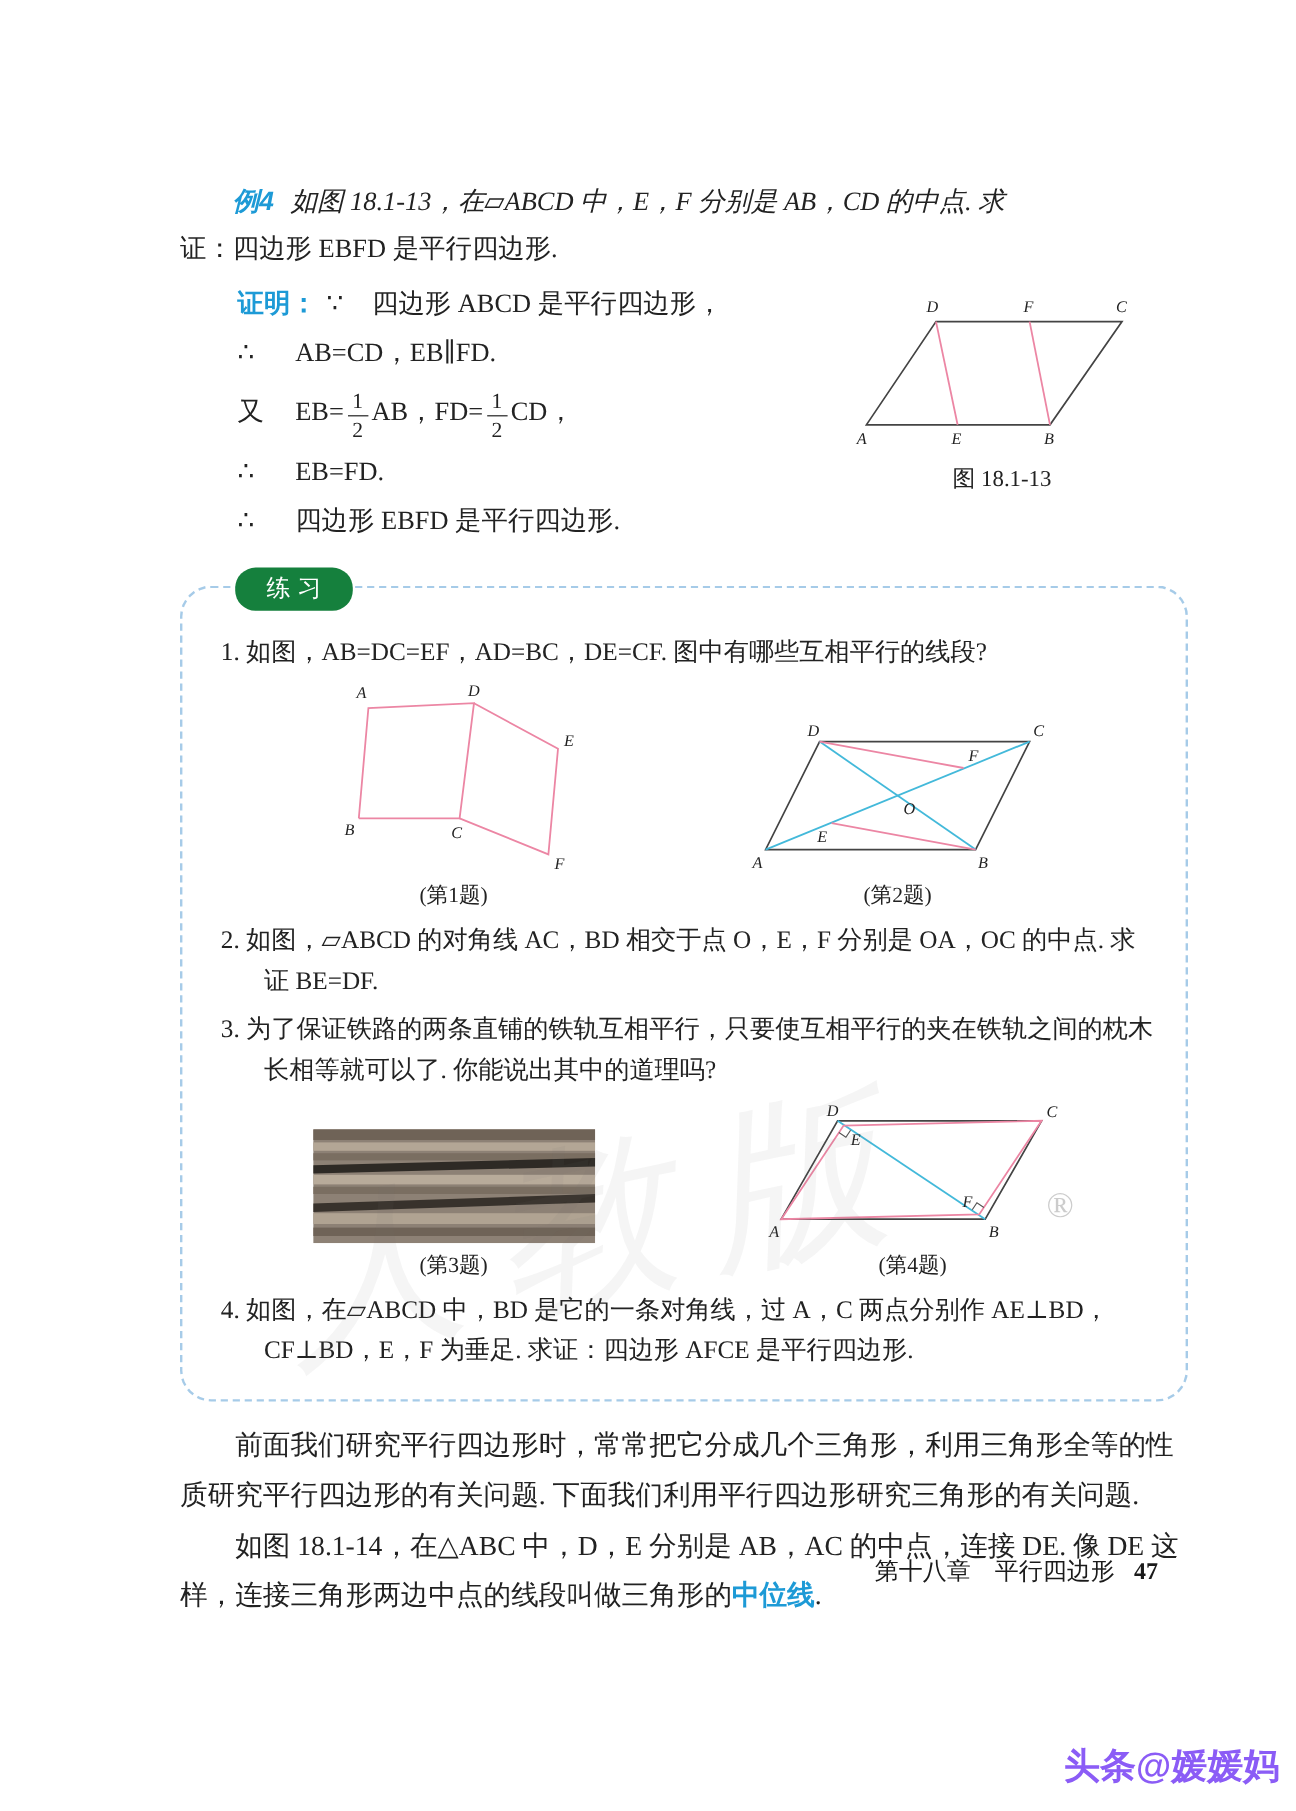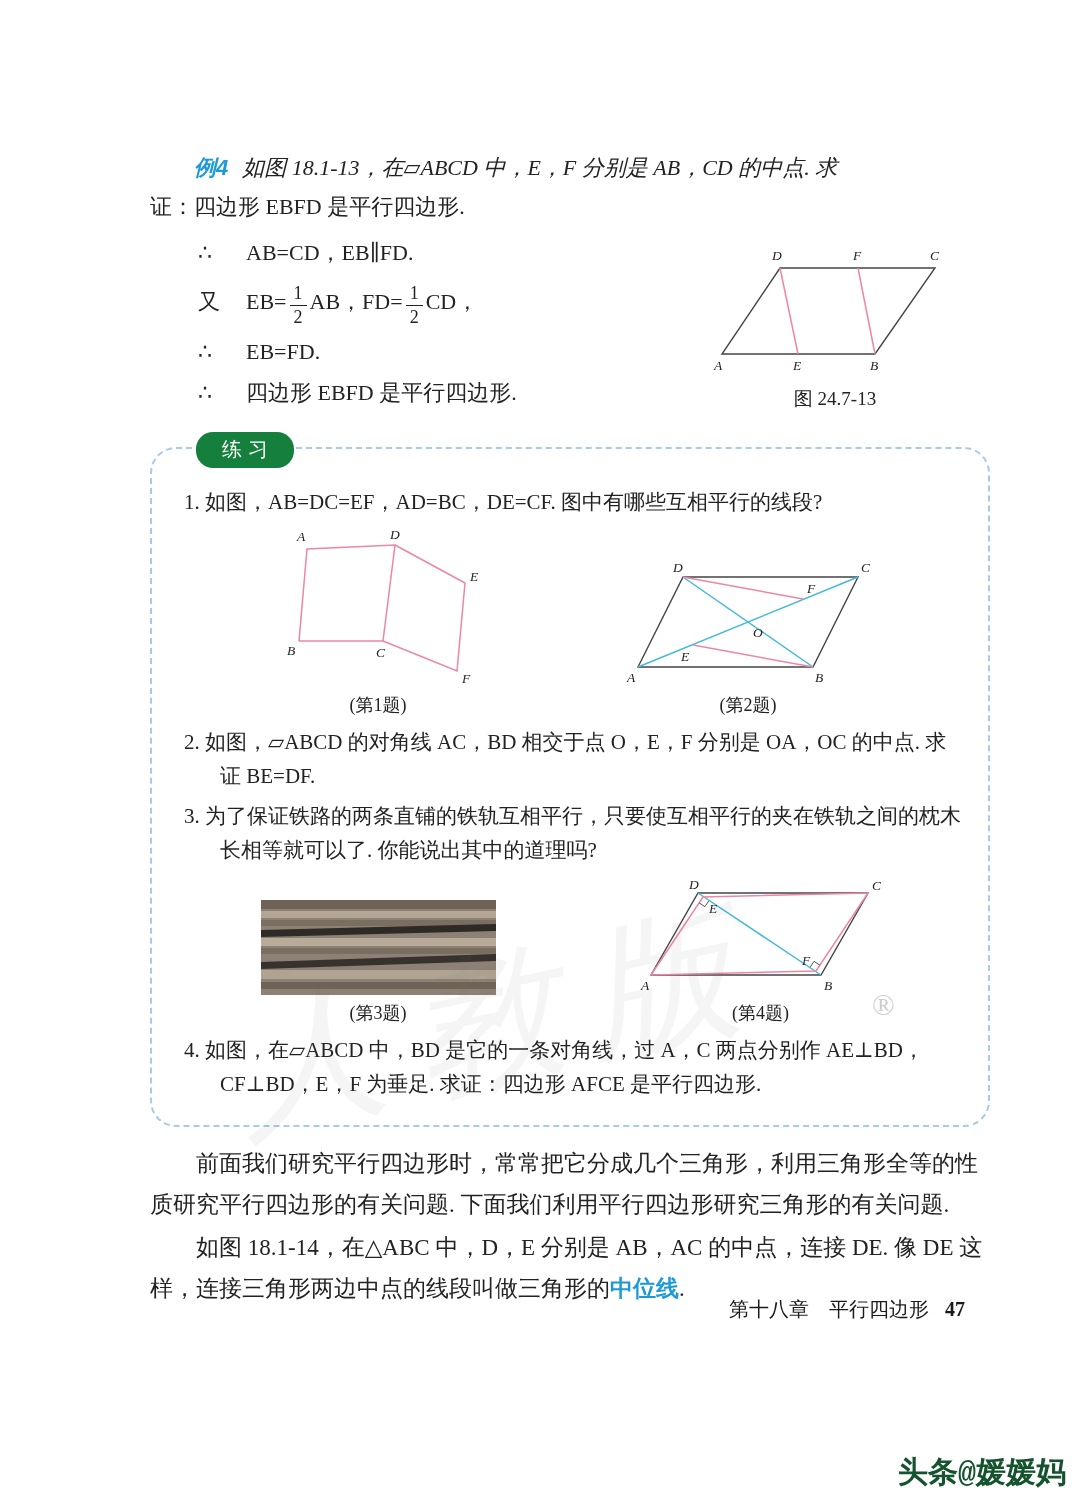--- a/index.html
+++ b/index.html
@@ -38,22 +38,22 @@
 
   
   .para{margin:0;font-size:23px;line-height:41px;text-indent:46px;}
   .para1{margin-top:16px;}
   .para2{margin-top:2px;}
   .highlight{color:#1d9ad6;font-weight:bold;}
 
   
   .footer{position:absolute;top:1296px;right:115px;font-size:20px;color:#1a1a1a;}
   .footer .page-num{margin-left:16px;font-weight:bold;}
-  .brand-watermark{position:absolute;top:1452px;right:14px;font-family:Liberation Mono, monospace;
-    font-size:30px;font-weight:bold;color:#14532d;}
+  .brand-watermark{position:absolute;top:1452px;right:14px;font-family:Liberation Sans, sans-serif;
+    font-size:30px;font-weight:bold;color:#8b5cf6;}
   .ghost{position:absolute;top:920px;left:230px;font-size:150px;font-style:italic;letter-spacing:30px;
     color:rgba(120,120,120,0.07);transform:rotate(-12deg);pointer-events:none;white-space:nowrap;}
   .reg{position:absolute;top:988px;left:872px;font-size:30px;color:rgba(110,110,110,0.35);}
 
   
   svg{display:block;margin:0 auto;}
   .ln{stroke:#444;stroke-width:1.4;fill:none;}
   .pink{stroke:#ec86a4;stroke-width:1.5;fill:none;}
   .cyan{stroke:#43b9da;stroke-width:1.5;fill:none;}
   .mark{stroke:#555;stroke-width:1;fill:none;}
@@ -63,20 +63,23 @@
 <body>
 
 <div class="content">
 
   <section>
     <p class="intro-line first"><span class="example-label">例4</span><span>如图 18.1-13，在▱ABCD 中，E，F 分别是 AB，CD 的中点. 求</span></p>
     <p class="intro-line">证：四边形 EBFD 是平行四边形.</p>
 
     <div class="example-body">
       <div class="proof">
+        <div class="proof-row">
+          <span class="proof-label">证明：</span><span class="sym-first">∵</span><span>四边形 ABCD 是平行四边形，</span>
+        </div>
         <div class="proof-row">
           <span class="sym">∴</span><span>AB=CD，EB∥FD.</span>
         </div>
         <div class="proof-row tall">
           <span class="sym">又</span><span>EB=</span><span class="frac"><span class="num">1</span><span class="den">2</span></span><span>AB，FD=</span><span class="frac"><span class="num">1</span><span class="den">2</span></span><span>CD，</span>
         </div>
         <div class="proof-row">
           <span class="sym">∴</span><span>EB=FD.</span>
         </div>
         <div class="proof-row">
@@ -89,21 +92,21 @@
           <polygon class="ln" points="12,108 165,108 225,22 70,22"></polygon>
           <line class="pink" x1="70" y1="22" x2="88" y2="108"></line>
           <line class="pink" x1="148" y1="22" x2="165" y2="108"></line>
           <text x="62" y="14">D</text>
           <text x="143" y="14">F</text>
           <text x="220" y="14">C</text>
           <text x="4" y="124">A</text>
           <text x="83" y="124">E</text>
           <text x="160" y="124">B</text>
         </svg>
-        <div class="fig-caption">图 24.7-13</div>
+        <div class="fig-caption">图 18.1-13</div>
       </div>
     </div>
   </section>
 
   <section class="practice-box">
     <div class="practice-badge">练习</div>
 
     <p class="p-item">1. 如图，AB=DC=EF，AD=BC，DE=CF. 图中有哪些互相平行的线段?</p>
 
     <div class="fig-row">

